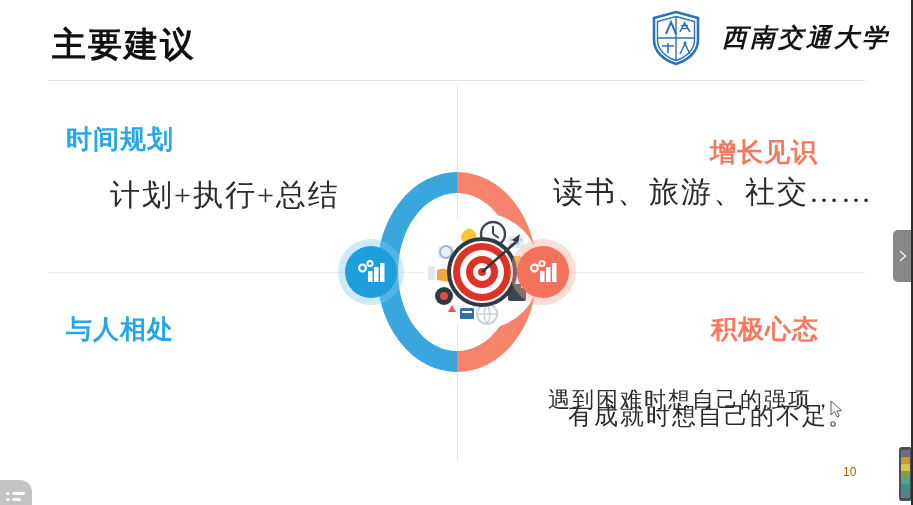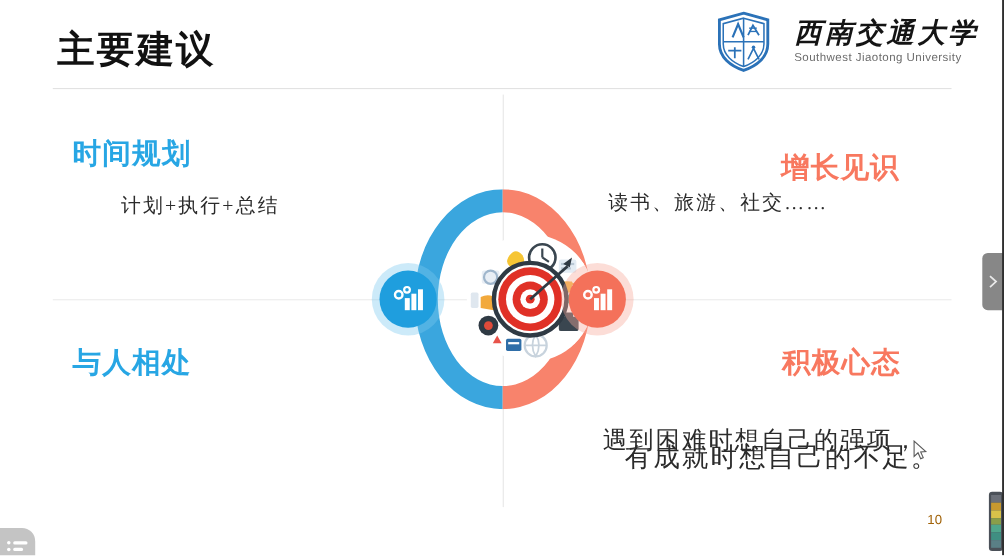--- a/index.html
+++ b/index.html
@@ -102,21 +102,21 @@
   .q-heading {
     position: absolute;
     font-size: 26px;
     font-weight: bold;
     letter-spacing: 1px;
     white-space: nowrap;
     font-family: "Liberation Sans", "DejaVu Sans", sans-serif;
   }
   .q-body {
     position: absolute;
-    font-size: 18px;
+    font-size: 30px;
     color: #2b2b2b;
     letter-spacing: 2px;
     white-space: nowrap;
     font-family: "Liberation Serif", "DejaVu Serif", serif;
   }
   .blue-head { color: #27a6e4; }
   .red-head  { color: #f8785f; }
 
   #q-tl-heading { left: 66px;  top: 122px; }
   #q-tl-body    { left: 110px; top: 175px; }
@@ -298,21 +298,20 @@
         <path d="M30 22 L34.5 13 L40 22" fill="none" stroke="#2b72b8" stroke-width="1.6"></path>
         <rect x="31" y="15" width="7" height="1.2" fill="#2b72b8"></rect>
         <rect x="31" y="18" width="7" height="1.2" fill="#2b72b8"></rect>
         <path d="M12 36 h12 M18 33 v10" stroke="#2b72b8" stroke-width="1.6"></path>
         <path d="M30 44 l5 -10 l5 10" fill="none" stroke="#2b72b8" stroke-width="1.5"></path>
         <circle cx="35" cy="33" r="1.6" fill="#2b72b8"></circle>
       </svg>
     </div>
     <div class="logo-text">
       <div class="logo-cn">西南交通大学</div>
-      <div class="logo-en">Southwest Jiaotong University</div>
     </div>
   </div>
 
   <div class="v-divider"></div>
   <div class="h-divider"></div>
 
   <div id="q-tl-heading" class="q-heading blue-head">时间规划</div>
   <div id="q-tl-body" class="q-body">计划+执行+总结</div>
 
   <div id="q-tr-heading" class="q-heading red-head">增长见识</div>

